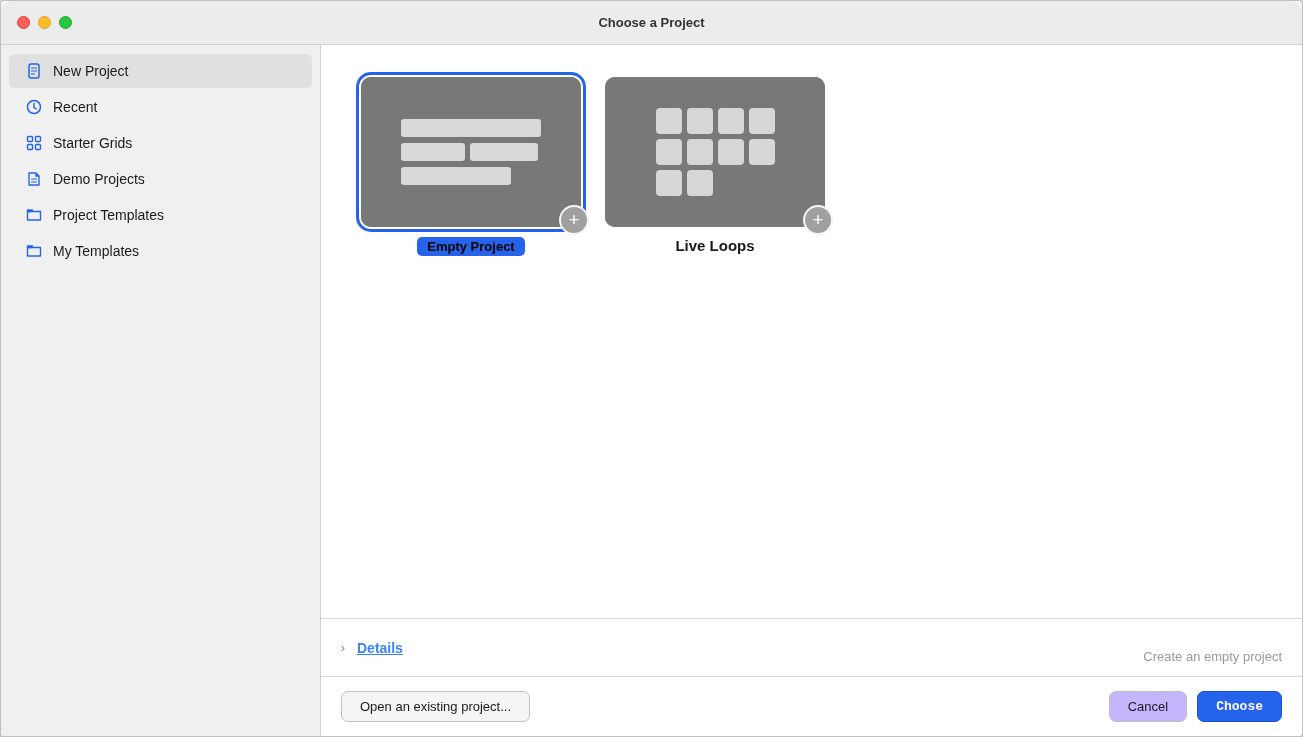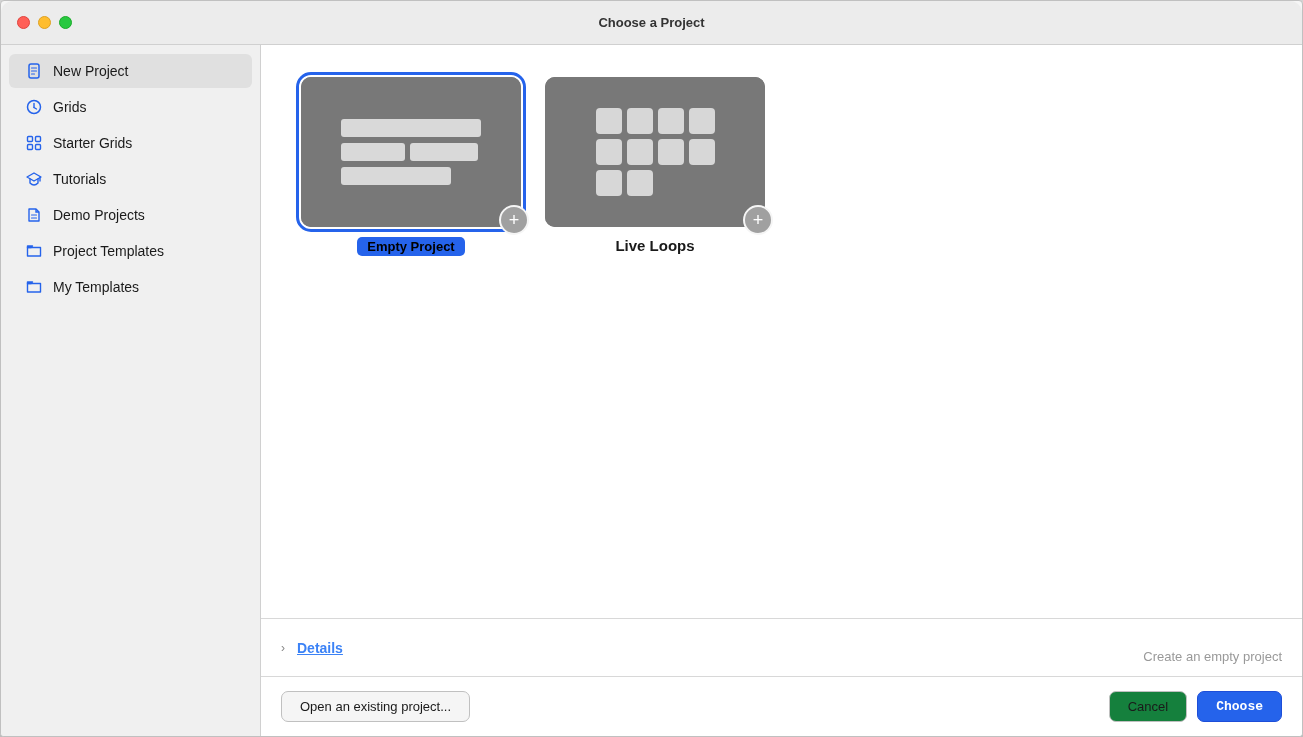--- a/index.html
+++ b/index.html
@@ -53,21 +53,21 @@
       font-weight: 600;
       color: #333;
     }
     .window-body {
       display: flex;
       flex: 1;
       overflow: hidden;
     }
     
     .sidebar {
-      width: 260px;
+      width: 320px;
       background: #f0f0f0;
       border-right: 1px solid #d0d0d0;
       display: flex;
       flex-direction: column;
       padding: 8px 0;
     }
     .sidebar-item {
       display: flex;
       align-items: center;
       padding: 8px 16px;
@@ -220,21 +220,21 @@
       gap: 10px;
     }
     .btn-primary {
       background: #2563eb;
       color: white;
       border: 1px solid #1d4ed8;
       font-weight: 600;
       font-family: Liberation Mono, monospace;
     }
     .btn-cancel {
-      background: #15803d;
+      background: #c4b5fd;
       border: 1px solid #c0c0c0;
     }
   </style>
 </head>
 <body>
 
 <div class="window">
 
   <div class="titlebar">
     <div class="traffic-lights">
@@ -262,45 +262,35 @@
       </div>
 
       <div class="sidebar-item">
         <span class="sidebar-item-icon">
           <svg width="16" height="16" viewBox="0 0 16 16" fill="none">
             <circle cx="8" cy="8" r="6.5" stroke="#2563eb" stroke-width="1.5" fill="none"></circle>
             <line x1="8" y1="4.5" x2="8" y2="8.5" stroke="#2563eb" stroke-width="1.4" stroke-linecap="round"></line>
             <line x1="8" y1="8.5" x2="10.5" y2="10" stroke="#2563eb" stroke-width="1.4" stroke-linecap="round"></line>
           </svg>
         </span>
-        <span class="sidebar-item-label">Grids</span>
+        <span class="sidebar-item-label">Recent</span>
       </div>
 
       <div class="sidebar-item">
         <span class="sidebar-item-icon">
           <svg width="16" height="16" viewBox="0 0 16 16" fill="none">
             <rect x="1.5" y="1.5" width="5" height="5" rx="1" stroke="#2563eb" stroke-width="1.4" fill="none"></rect>
             <rect x="9.5" y="1.5" width="5" height="5" rx="1" stroke="#2563eb" stroke-width="1.4" fill="none"></rect>
             <rect x="1.5" y="9.5" width="5" height="5" rx="1" stroke="#2563eb" stroke-width="1.4" fill="none"></rect>
             <rect x="9.5" y="9.5" width="5" height="5" rx="1" stroke="#2563eb" stroke-width="1.4" fill="none"></rect>
           </svg>
         </span>
         <span class="sidebar-item-label">Starter Grids</span>
       </div>
 
-      <div class="sidebar-item">
-        <span class="sidebar-item-icon">
-          <svg width="16" height="16" viewBox="0 0 16 16" fill="none">
-            <polygon points="8,2 15,6 8,10 1,6" stroke="#2563eb" stroke-width="1.4" fill="none" stroke-linejoin="round"></polygon>
-            <path d="M4,8 L4,12 C4,12 6,14 8,14 C10,14 12,12 12,12 L12,8" stroke="#2563eb" stroke-width="1.4" fill="none" stroke-linecap="round"></path>
-            <line x1="14" y1="6" x2="14" y2="10" stroke="#2563eb" stroke-width="1.4" stroke-linecap="round"></line>
-          </svg>
-        </span>
-        <span class="sidebar-item-label">Tutorials</span>
-      </div>
 
       <div class="sidebar-item">
         <span class="sidebar-item-icon">
           <svg width="16" height="16" viewBox="0 0 16 16" fill="none">
             <path d="M3 2 L3 14 L13 14 L13 5 L10 2 Z" stroke="#2563eb" stroke-width="1.4" fill="none" stroke-linejoin="round"></path>
             <polyline points="10,2 10,5 13,5" stroke="#2563eb" stroke-width="1.4" fill="none"></polyline>
             <line x1="5.5" y1="8" x2="10.5" y2="8" stroke="#2563eb" stroke-width="1.2" stroke-linecap="round"></line>
             <line x1="5.5" y1="11" x2="10.5" y2="11" stroke="#2563eb" stroke-width="1.2" stroke-linecap="round"></line>
           </svg>
         </span>

